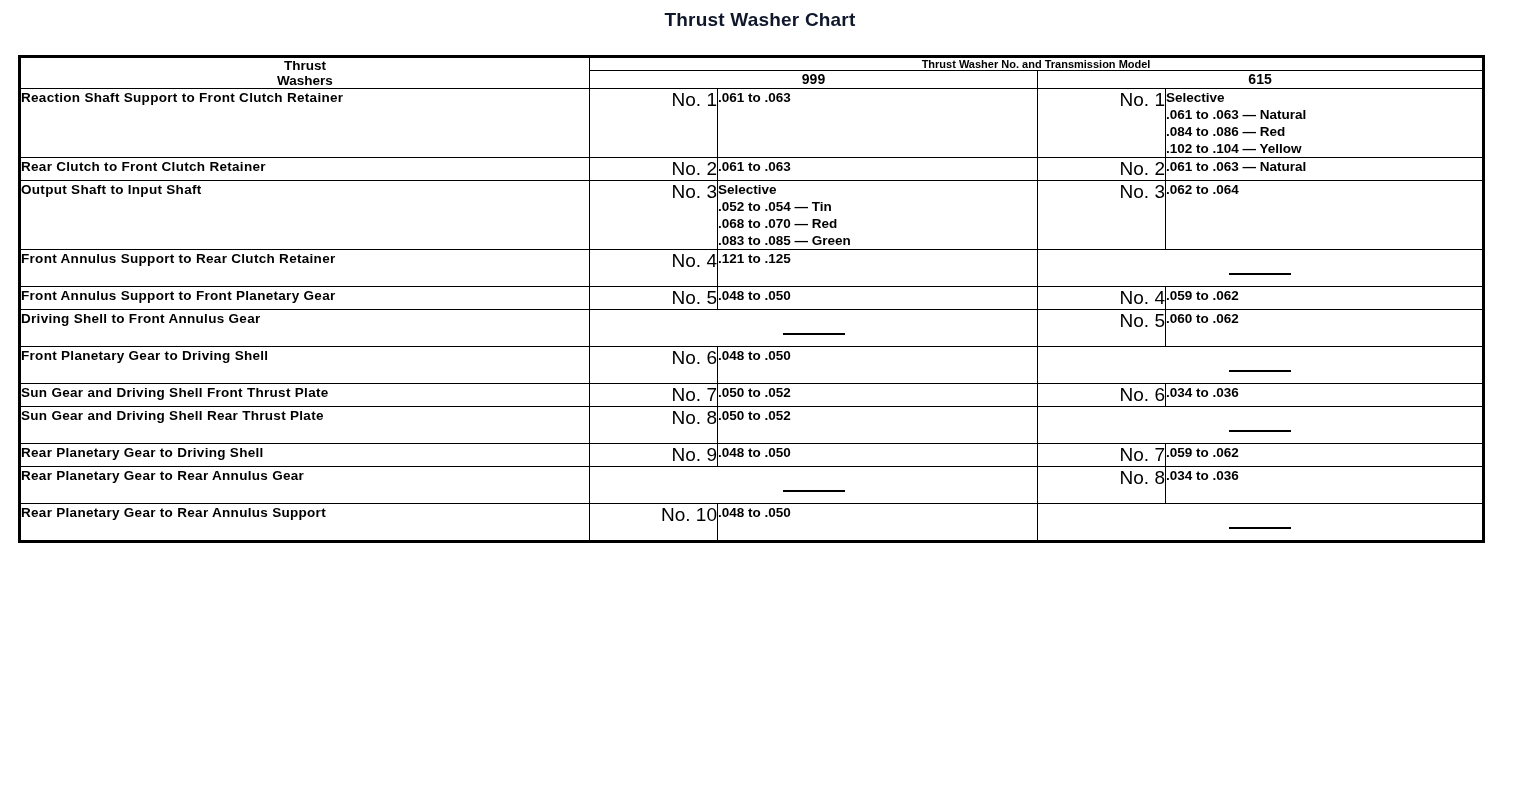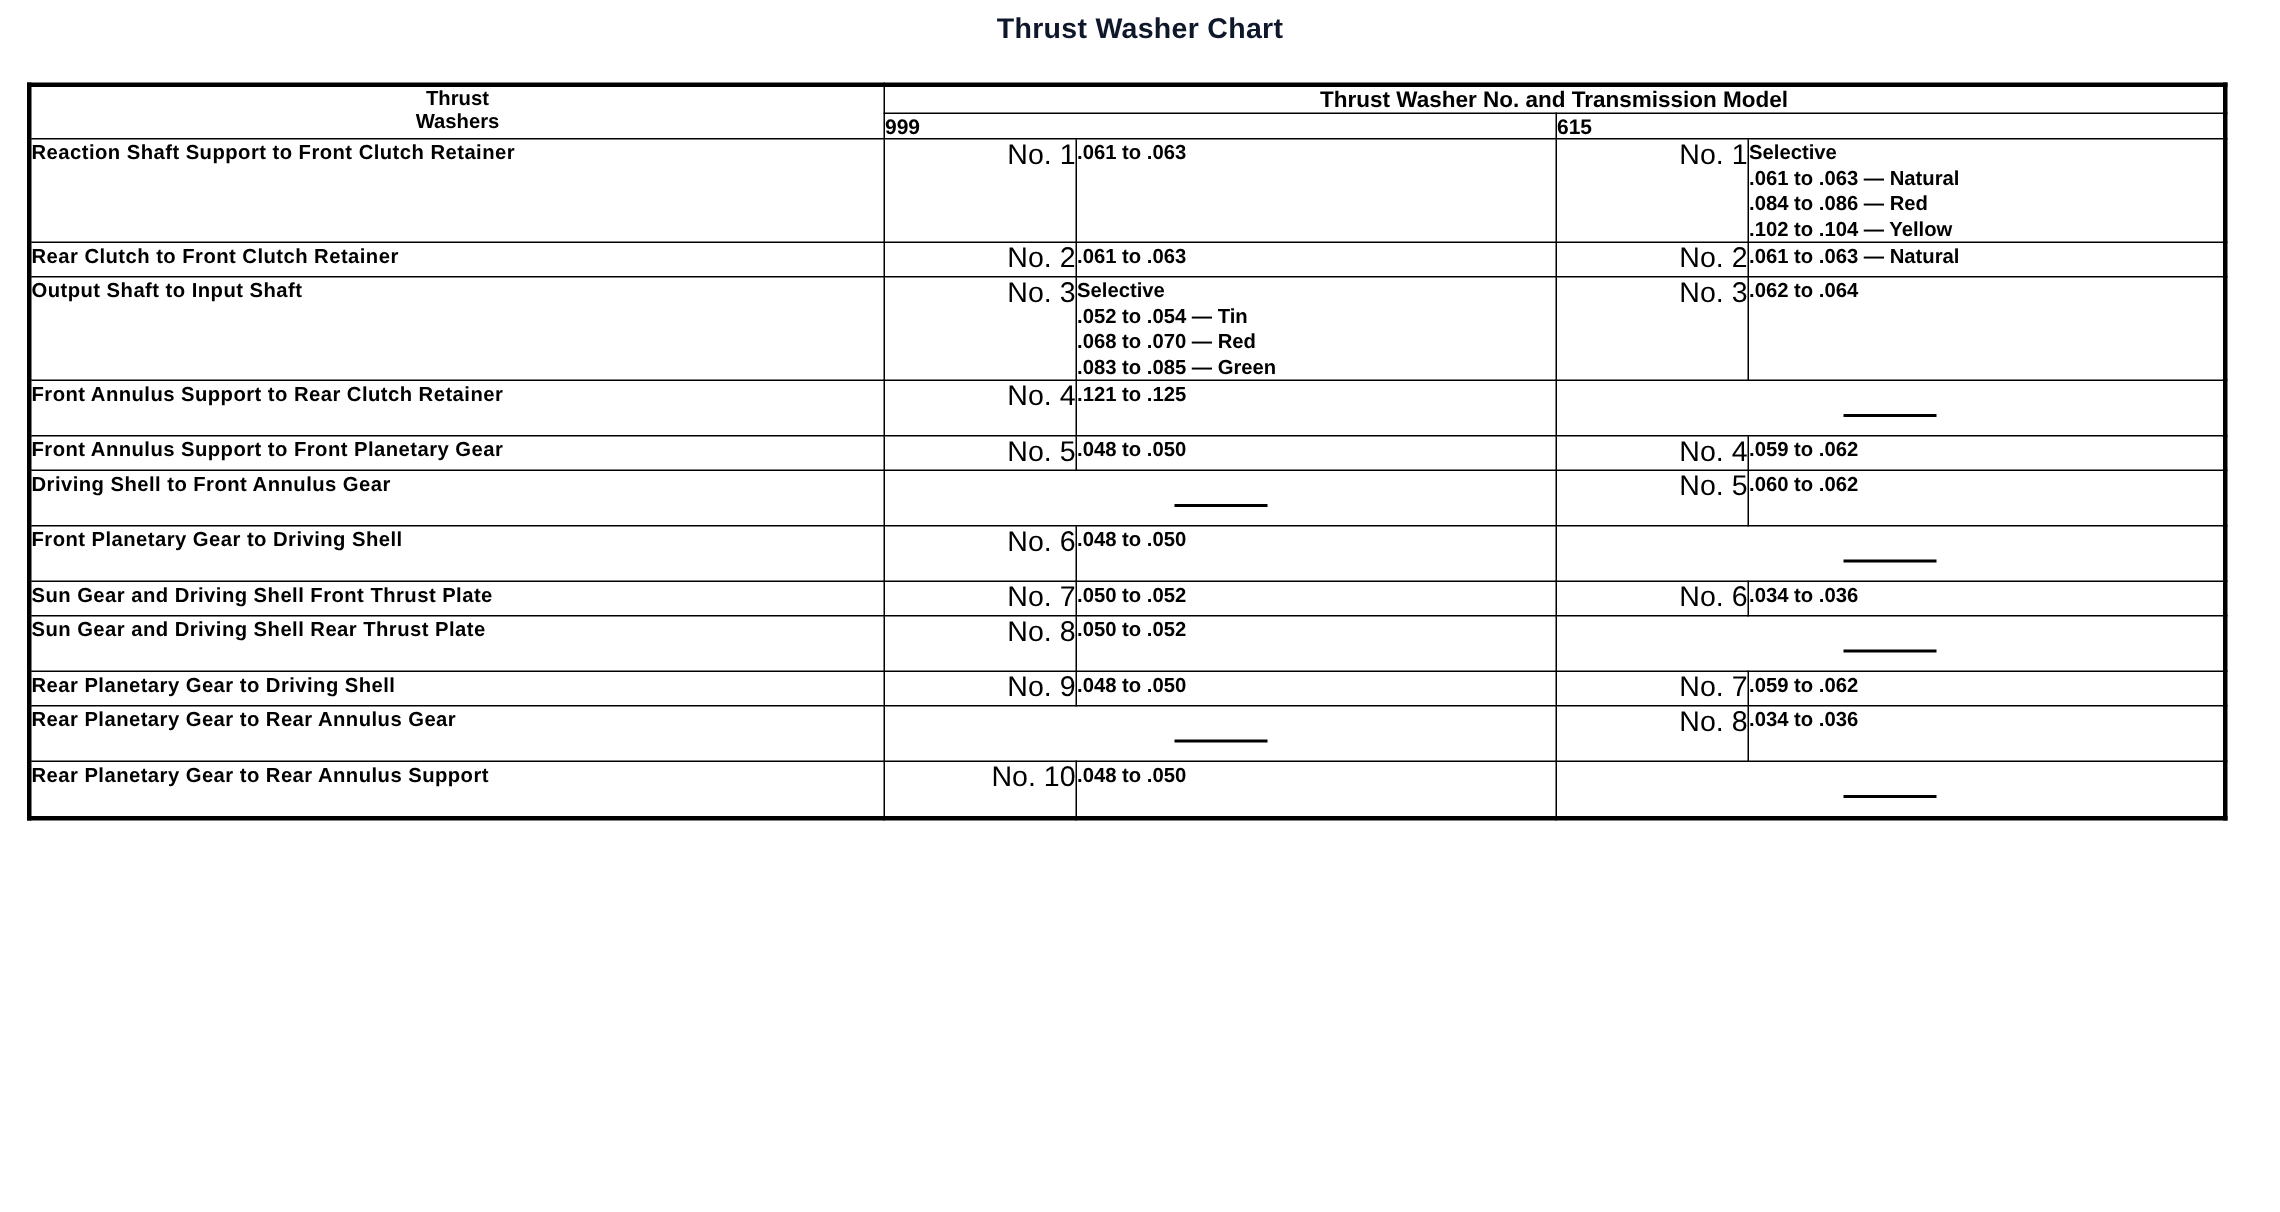--- a/index.html
+++ b/index.html
@@ -53,25 +53,26 @@
     text-align: center;
     font-weight: bold;
     font-size: 13.5px;
     line-height: 15px;
     padding: 13px 4px 10px 4px;
     vertical-align: middle;
   }
   .hdr-span {
     text-align: center;
     font-weight: bold;
-    font-size: 15px;
+    font-size: 11px;
     padding: 8px 4px 7px 4px;
     vertical-align: middle;
   }
   .hdr-model {
+    text-align: center;
     font-weight: bold;
     font-size: 14px;
     padding: 6px 4px 6px 4px;
     vertical-align: middle;
   }
   .desc {
     font-size: 13.5px;
     font-weight: bold;
     letter-spacing: 0.3px;
     padding: 8px 6px 8px 12px;

